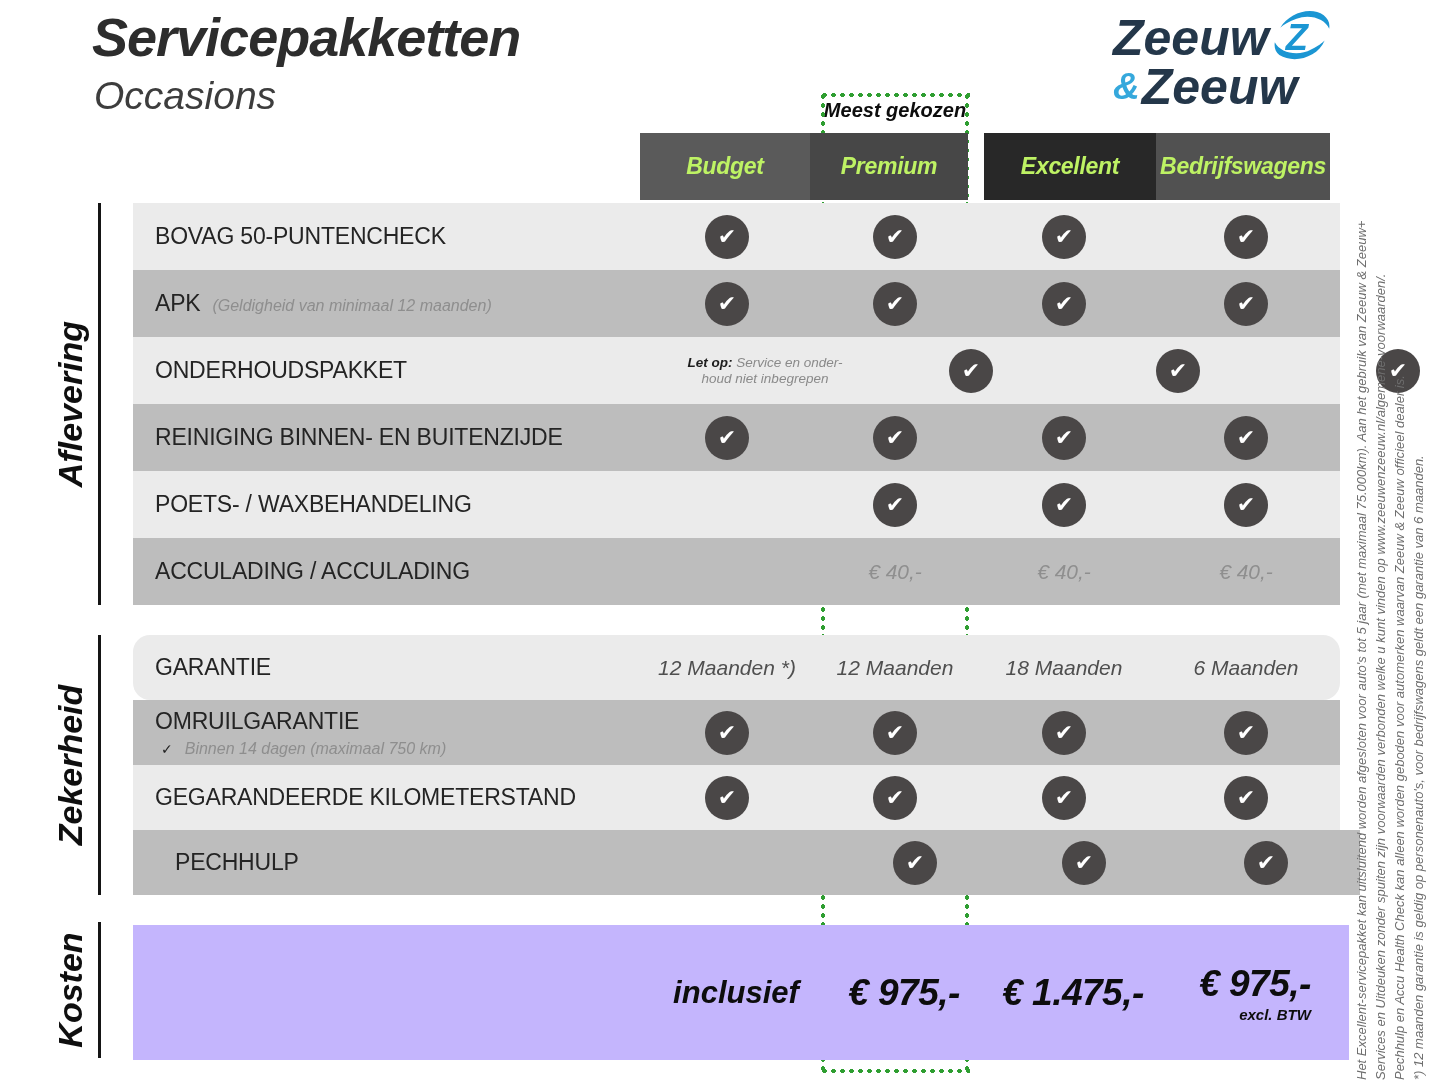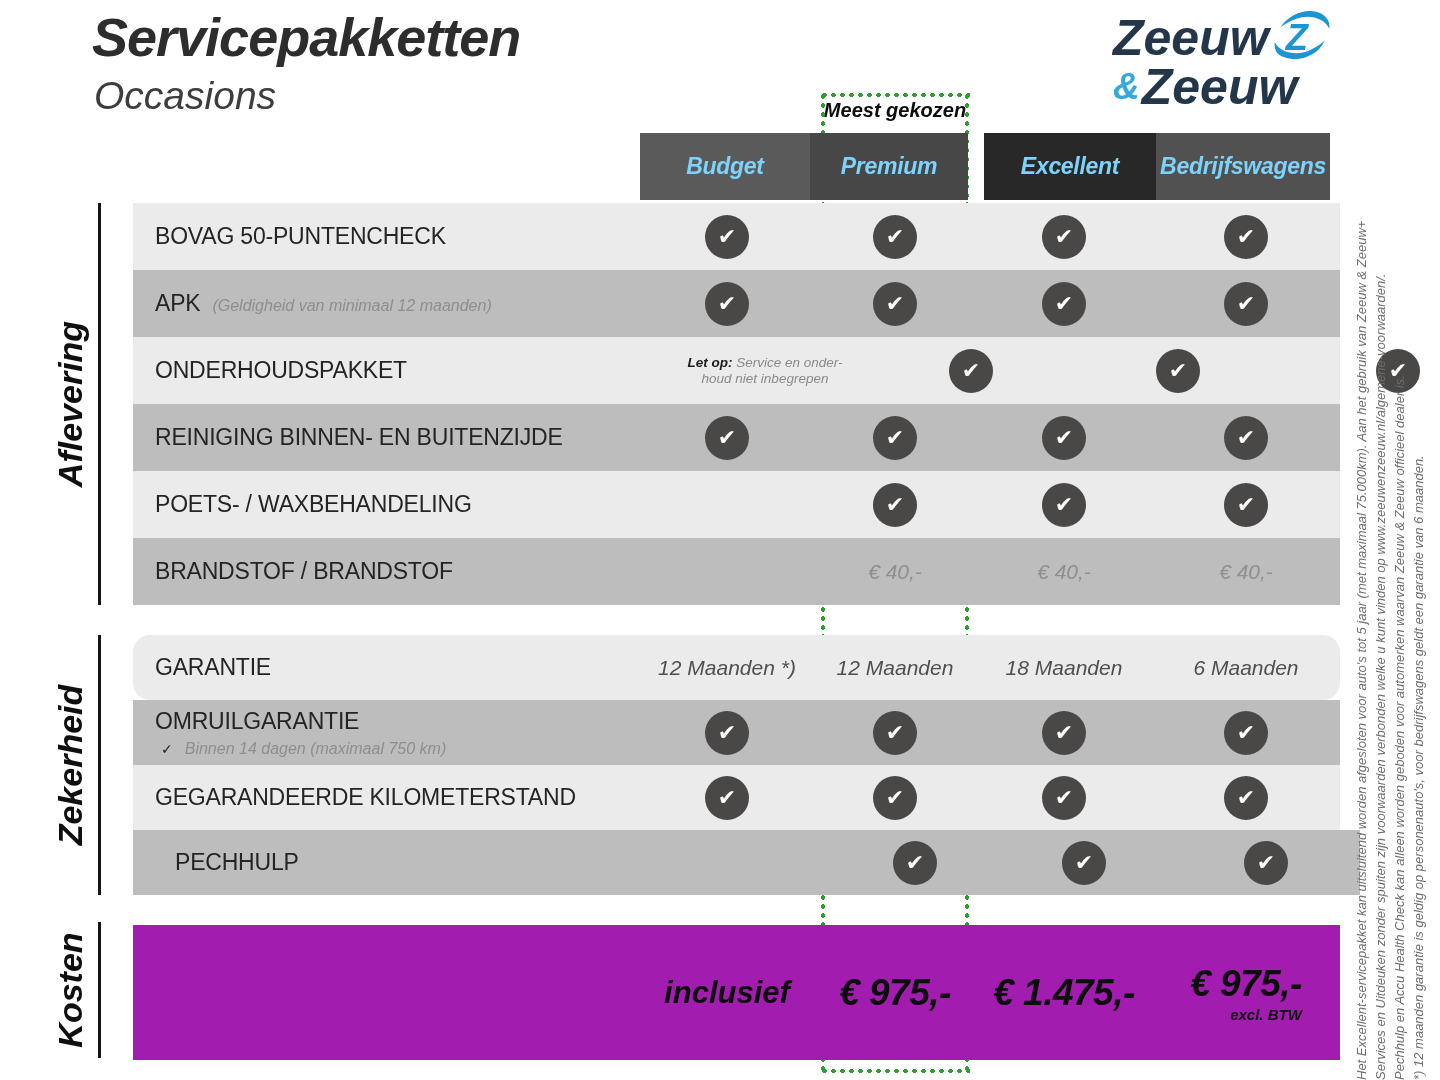--- a/index.html
+++ b/index.html
@@ -11,21 +11,21 @@
   .subtitle{position:absolute;left:94px;top:74px;font-size:39px;font-style:italic;font-weight:400;color:#3d3d3d;}
 
   
   .logo{position:absolute;left:1113px;top:12px;color:#24374a;font-weight:700;font-style:italic;font-size:50px;line-height:46px;}
   .logo .lrow{display:flex;align-items:center;}
   .logo .amp{color:#35a8dc;font-size:37px;margin-right:2px;}
   .zswoosh{margin-left:4px;margin-top:-4px;}
 
   
   .hcell{position:absolute;top:133px;height:67px;display:flex;align-items:center;justify-content:center;
-         color:#7dd3fc;font-weight:700;font-style:italic;font-size:23px;letter-spacing:-0.3px;}
+         color:#bef264;font-weight:700;font-style:italic;font-size:23px;letter-spacing:-0.3px;}
 
   
   .badge{position:absolute;left:820px;top:99px;width:150px;text-align:center;font-size:20px;font-weight:700;font-style:italic;color:#0d0d0d;}
   .dh{position:absolute;height:6px;background-image:radial-gradient(circle,#2f9e31 2.2px,rgba(0,0,0,0) 2.5px);background-size:9px 6px;background-repeat:repeat-x;}
   .dv{position:absolute;width:6px;background-image:radial-gradient(circle,#2f9e31 2.2px,rgba(0,0,0,0) 2.5px);background-size:6px 9px;background-repeat:repeat-y;}
 
   
   .trow{position:absolute;left:133px;width:1207px;display:grid;grid-template-columns:507px 174px 162px 176px 188px;}
   .row-light{background:#ebebeb;}
   .row-dark{background:#bdbdbd;}
@@ -40,21 +40,21 @@
   .vtext.muted{color:#8f8f8f;}
   .letop{font-size:13.5px;font-style:italic;color:#8a8a8a;text-align:center;line-height:16px;}
   .letop b{color:#1d1d1d;}
 
   
   .rail-line{position:absolute;left:98px;width:3px;background:#151515;}
   .rail-label{position:absolute;left:-90px;width:320px;height:46px;display:flex;align-items:center;justify-content:center;
               transform:rotate(-90deg);font-size:34px;font-weight:700;font-style:italic;color:#0f0f0f;}
 
   
-  .costs{position:absolute;left:133px;top:925px;width:1207px;height:135px;background:#a21caf;display:grid;grid-template-columns:507px 174px 162px 176px 188px;}
+  .costs{position:absolute;left:133px;top:925px;width:1207px;height:135px;background:#c4b5fd;display:grid;grid-template-columns:507px 174px 162px 176px 188px;padding-left:9px;}
   .cword{font-size:31px;font-weight:700;font-style:italic;color:#0d0d0d;}
   .cprice{font-size:37px;font-weight:700;font-style:italic;color:#0d0d0d;letter-spacing:-0.5px;}
   .cnote{font-size:15px;font-weight:700;font-style:italic;color:#0d0d0d;text-align:right;margin-top:1px;}
 
   
   .disc{position:absolute;left:1352px;top:130px;width:80px;height:950px;}
   .disc-inner{width:950px;height:80px;transform:rotate(-90deg) translateX(-950px);transform-origin:0 0;
               font-size:13px;font-style:italic;color:#6e6e6e;}
   .disc-inner .dline{white-space:nowrap;line-height:19px;height:19px;}
 </style>
@@ -185,21 +185,21 @@
         <div class="cell">
           <div class="chk">✔</div>
         </div>
         <div class="cell">
           <div class="chk">✔</div>
         </div>
       </div>
       <div class="trow row-dark" style="top: 538px; height: 67px;">
         <div class="rlabel">
           <div class="rmain">
-            <span>BRANDSTOF / BRANDSTOF</span>
+            <span>ACCULADING / ACCULADING</span>
           </div>
         </div>
         <div class="cell"></div>
         <div class="cell">
           <span class="vtext muted">€ 40,-</span>
         </div>
         <div class="cell">
           <span class="vtext muted">€ 40,-</span>
         </div>
         <div class="cell">

